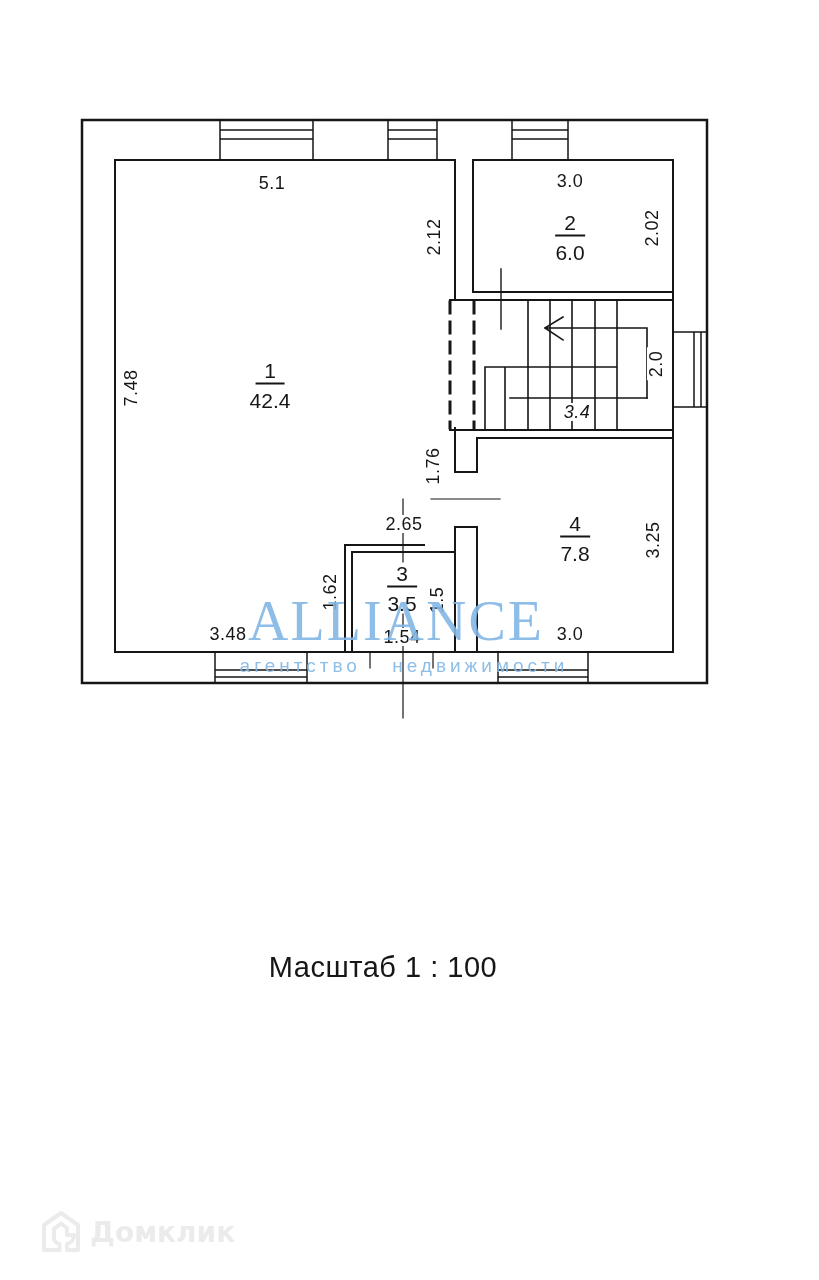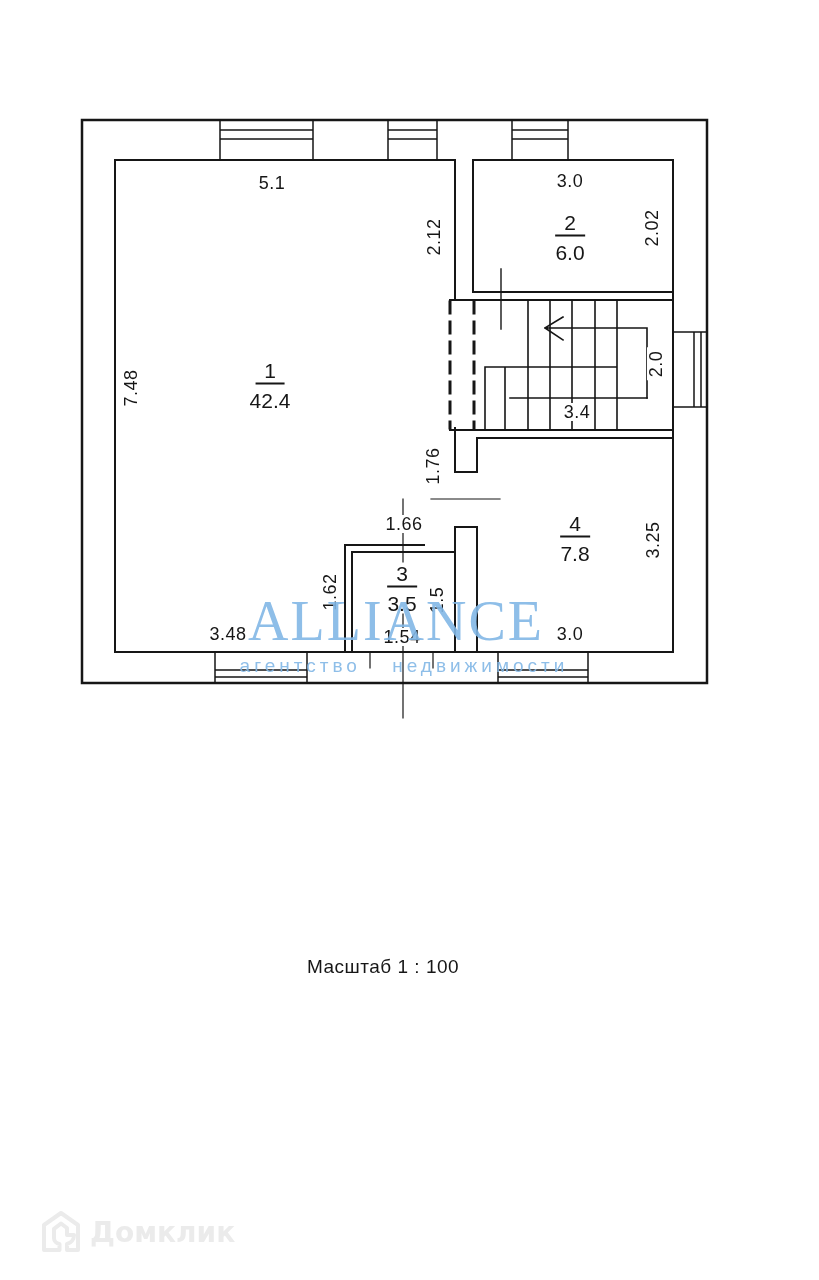--- a/index.html
+++ b/index.html
@@ -10,21 +10,21 @@
   .plan-svg{position:absolute;left:0;top:0;}
   .lbl{position:absolute;transform:translate(-50%,-50%);white-space:nowrap;
        background:#fff;padding:0 3px;line-height:1;}
   .lbl.rot{transform:translate(-50%,-50%) rotate(-90deg);}
   .dim{font-size:18px;letter-spacing:0.5px;}
   .room-label{position:absolute;transform:translate(-50%,-50%);text-align:center;
        background:#fff;padding:0 4px;}
   .room-num{display:inline-block;font-size:21px;border-bottom:2px solid #161616;
        padding:0 9px 2px;line-height:1;}
   .room-area{font-size:21px;line-height:1;margin-top:5px;}
-  .scale-text{position:absolute;transform:translate(-50%,-50%);font-size:19px;
+  .scale-text{position:absolute;transform:translate(-50%,-50%);font-size:29px;
        letter-spacing:0.5px;}
   
   .wm-alliance{position:absolute;left:396px;top:621px;transform:translate(-50%,-50%);
        font-family:"Liberation Serif",serif;font-size:56px;font-weight:400;
        color:#82b7e6;letter-spacing:2px;line-height:1;opacity:0.9;
        background:transparent;pointer-events:none;}
   .wm-alliance-sub{position:absolute;left:404px;top:666px;transform:translate(-50%,-50%);
        font-family:"Liberation Sans",sans-serif;font-size:19px;color:#82b7e6;
        letter-spacing:4px;word-spacing:22px;opacity:0.9;pointer-events:none;}
   .wm-domclick{position:absolute;left:40px;top:1210px;display:flex;align-items:center;
@@ -92,24 +92,24 @@
     <span class="room-num">4</span>
     <div class="room-area">7.8</div>
   </div>
 
   <div class="lbl dim" style="left:272px;top:183px;">5.1</div>
   <div class="lbl dim rot" style="left:131px;top:388px;">7.48</div>
   <div class="lbl dim rot" style="left:434px;top:237px;">2.12</div>
   <div class="lbl dim" style="left:228px;top:634px;">3.48</div>
   <div class="lbl dim" style="left:570px;top:181px;">3.0</div>
   <div class="lbl dim rot" style="left:652px;top:228px;">2.02</div>
-  <div class="lbl dim" style="left:577px;top:412px;">3.4</div>
+  <div class="lbl dim" style="left:577px;top:412px;font-style:italic;">3.4</div>
   <div class="lbl dim rot" style="left:656px;top:364px;">2.0</div>
   <div class="lbl dim rot" style="left:433px;top:466px;">1.76</div>
-  <div class="lbl dim" style="left:404px;top:524px;">1.66</div>
+  <div class="lbl dim" style="left:404px;top:524px;">2.65</div>
   <div class="lbl dim rot" style="left:330px;top:592px;">1.62</div>
   <div class="lbl dim rot" style="left:437px;top:600px;">1.5</div>
   <div class="lbl dim" style="left:402px;top:637px;">1.54</div>
   <div class="lbl dim rot" style="left:653px;top:540px;">3.25</div>
   <div class="lbl dim" style="left:570px;top:634px;">3.0</div>
 
   <div class="scale-text" style="left:383px;top:967px;">Масштаб 1 : 100</div>
 
   <div class="wm-alliance">ALLIANCE</div>
   <div class="wm-alliance-sub">агентство недвижимости</div>

